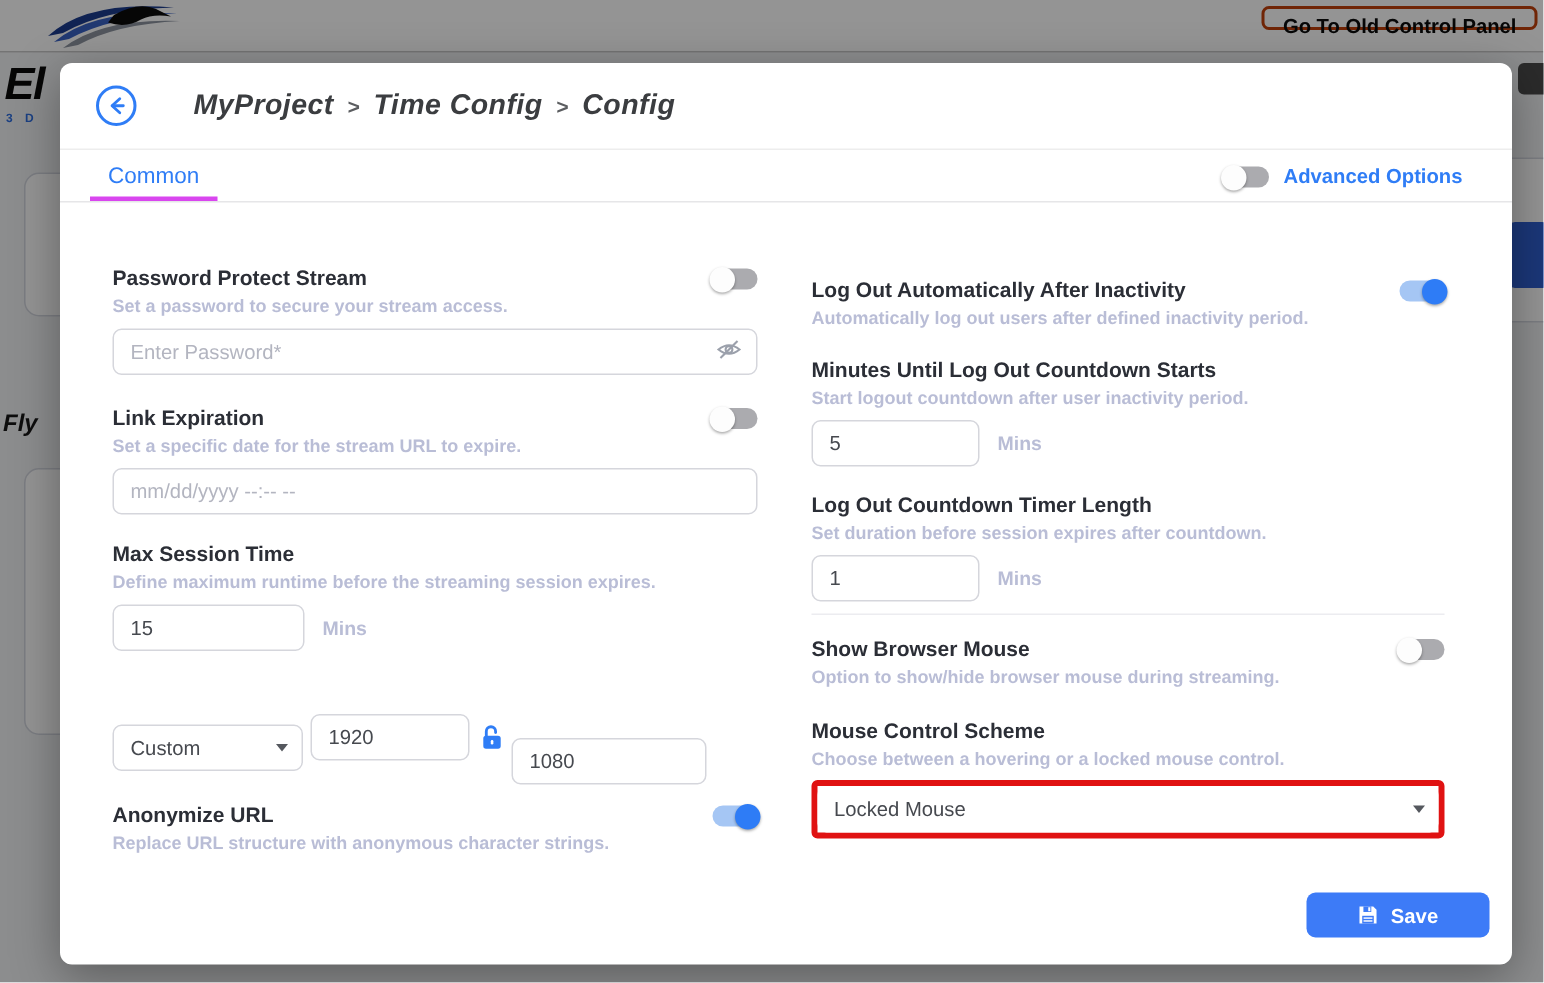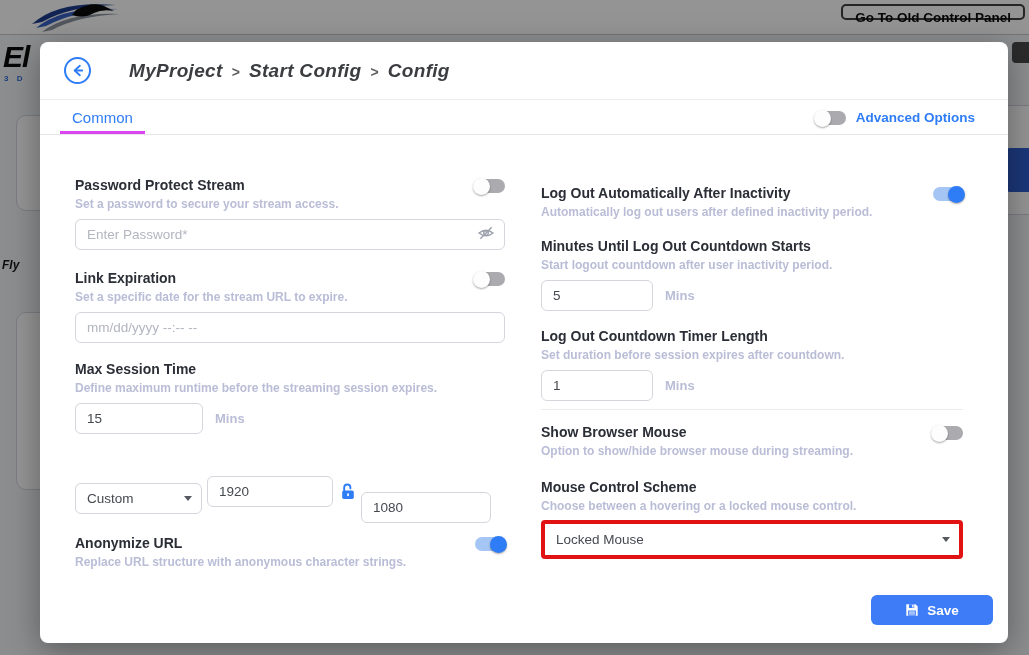--- a/index.html
+++ b/index.html
@@ -2,31 +2,31 @@
 <html><head>
 <meta charset="utf-8">
 <style>
   * { margin:0; padding:0; box-sizing:border-box; }
   html,body { width:1029px; height:655px; overflow:hidden; }
   body { font-family:"Liberation Sans", sans-serif; position:relative; background:#f2f3f5; }
 
   
   .backdrop { position:absolute; inset:0; background:#f2f3f5; }
   .topbar { position:absolute; left:0; top:0; width:1029px; height:35px; background:#ffffff; border-bottom:1px solid #c9c9c9; }
-  .old-panel-btn { position:absolute; right:4px; top:4px; height:16px; padding:0 12px; background:#fff; border:2px solid #404040; border-radius:5px; font-size:13.5px; font-weight:bold; color:#0d0d0d; line-height:24px; }
+  .old-panel-btn { position:absolute; right:4px; top:4px; height:16px; padding:0 12px; background:#fff; border:2px solid #c2410c; border-radius:5px; font-size:13.5px; font-weight:bold; color:#0d0d0d; line-height:24px; }
   .logo-svg { position:absolute; left:30px; top:-2px; }
   .brand-text { position:absolute; left:3px; top:40px; font-style:italic; font-weight:900; font-size:30px; letter-spacing:-1px; color:#0c0c0c; }
   .brand-sub { position:absolute; left:4px; top:74px; font-size:8px; font-weight:bold; letter-spacing:3px; color:#2f6fe0; }
   .bd-card { position:absolute; background:#ffffff; border:1px solid #d4d7e0; border-radius:10px; }
   .bd-card-l1 { left:16px; top:115px; width:70px; height:96px; }
   .bd-card-l2 { left:16px; top:312px; width:70px; height:178px; }
   .bd-card-r1 { left:998px; top:105px; width:40px; height:110px; }
   .bd-btn-frag { position:absolute; left:1004px; top:148px; width:30px; height:44px; background:#2f5fd0; border-radius:6px; }
   .bd-blob { position:absolute; left:1012px; top:42px; width:26px; height:21px; background:#4a4a4a; border-radius:4px; }
-  .bd-left-title { position:absolute; left:2px; top:258px; font-style:italic; font-weight:900; font-size:12px; color:#181818;text-align:right; }
+  .bd-left-title { position:absolute; left:2px; top:274px; font-style:italic; font-weight:900; font-size:16px; color:#181818;text-align:right; }
   .bd-right-link { position:absolute; left:984px; top:277px; font-weight:bold; font-size:13.5px; color:#2f5fd0; }
   .dim { position:absolute; inset:0; background:rgba(0,0,0,0.42); }
 
   
   .modal { position:absolute; left:40px; top:42px; width:968px; height:601px; background:#ffffff; border-radius:8px; box-shadow:0 8px 32px rgba(0,0,0,0.35); }
   .modal-header { height:58px; display:flex; align-items:center; gap:38px; padding:0 24px; border-bottom:1px solid #ededed; }
   .back-btn { width:27px; height:27px; border:2px solid #2f7df6; border-radius:50%; display:flex; align-items:center; justify-content:center; cursor:pointer; flex:0 0 auto; }
   .breadcrumb { display:flex; align-items:baseline; gap:9px; font-style:italic; font-weight:800; font-size:19px; color:#3b3d40; letter-spacing:0.3px; }
   .crumb-sep { font-size:14px; font-weight:700; color:#5b5d60; }
 
@@ -59,21 +59,21 @@
   .toggle .knob { width:17px; height:17px; border-radius:50%; background:#fdfdfd; position:absolute; left:-2px; top:-1.5px; box-shadow:0 1px 2px rgba(0,0,0,0.35); }
   .toggle.on { background:#a5c6f4; }
   .toggle.on .knob { left:auto; right:-2px; background:#2e7cf6; }
 
   
   .select { margin-top:21px; height:31px; border:1px solid #d5d6dc; border-radius:6px; background:#fff; display:flex; align-items:center; justify-content:space-between; padding:0 9px 0 11px; font-size:13.5px; color:#46494f; cursor:pointer; }
   .caret { width:0; height:0; border-left:4.5px solid transparent; border-right:4.5px solid transparent; border-top:5.5px solid #55585e; }
 
   .res-row { display:flex; align-items:center; margin-top:0; }
   .res-row .select { width:127px; }
-  .res-input { width:126px; margin-left:5px; }
+  .res-input { width:106px; margin-left:5px; }
   .res-input2 { width:130px; margin-left:6px;margin-top:40px; }
   .lock-wrap { margin-left:8px; margin-top:7px; display:flex; align-items:center; }
 
   .col-divider { height:1px; background:#ececf0; margin-top:8px; }
   .after-divider { margin-top:14px; }
 
   .highlight-box { margin-top:6px; border:4px solid #e01212; border-radius:4px; }
   .highlight-box .select { margin-top:0; border:none; height:31px; }
 
   .save-row { margin-top:36px; display:flex; justify-content:flex-end; margin-right:-30px; }
@@ -108,21 +108,21 @@
   <div class="modal-header">
     <div class="back-btn">
       <svg width="15" height="15" viewBox="0 0 16 16">
         <path d="M10.5 3 L5 8 L10.5 13" stroke="#2f7df6" stroke-width="2" fill="none" stroke-linecap="round" stroke-linejoin="round"></path>
         <line x1="5.5" y1="8" x2="13" y2="8" stroke="#2f7df6" stroke-width="2" stroke-linecap="round"></line>
       </svg>
     </div>
     <div class="breadcrumb">
       <span>MyProject</span>
       <span class="crumb-sep">&gt;</span>
-      <span>Start Config</span>
+      <span>Time Config</span>
       <span class="crumb-sep">&gt;</span>
       <span>Config</span>
     </div>
   </div>
 
   <div class="tab-row">
     <div class="tab">Common</div>
     <div class="adv-wrap">
       <div class="toggle off">
           <div class="knob"></div>

